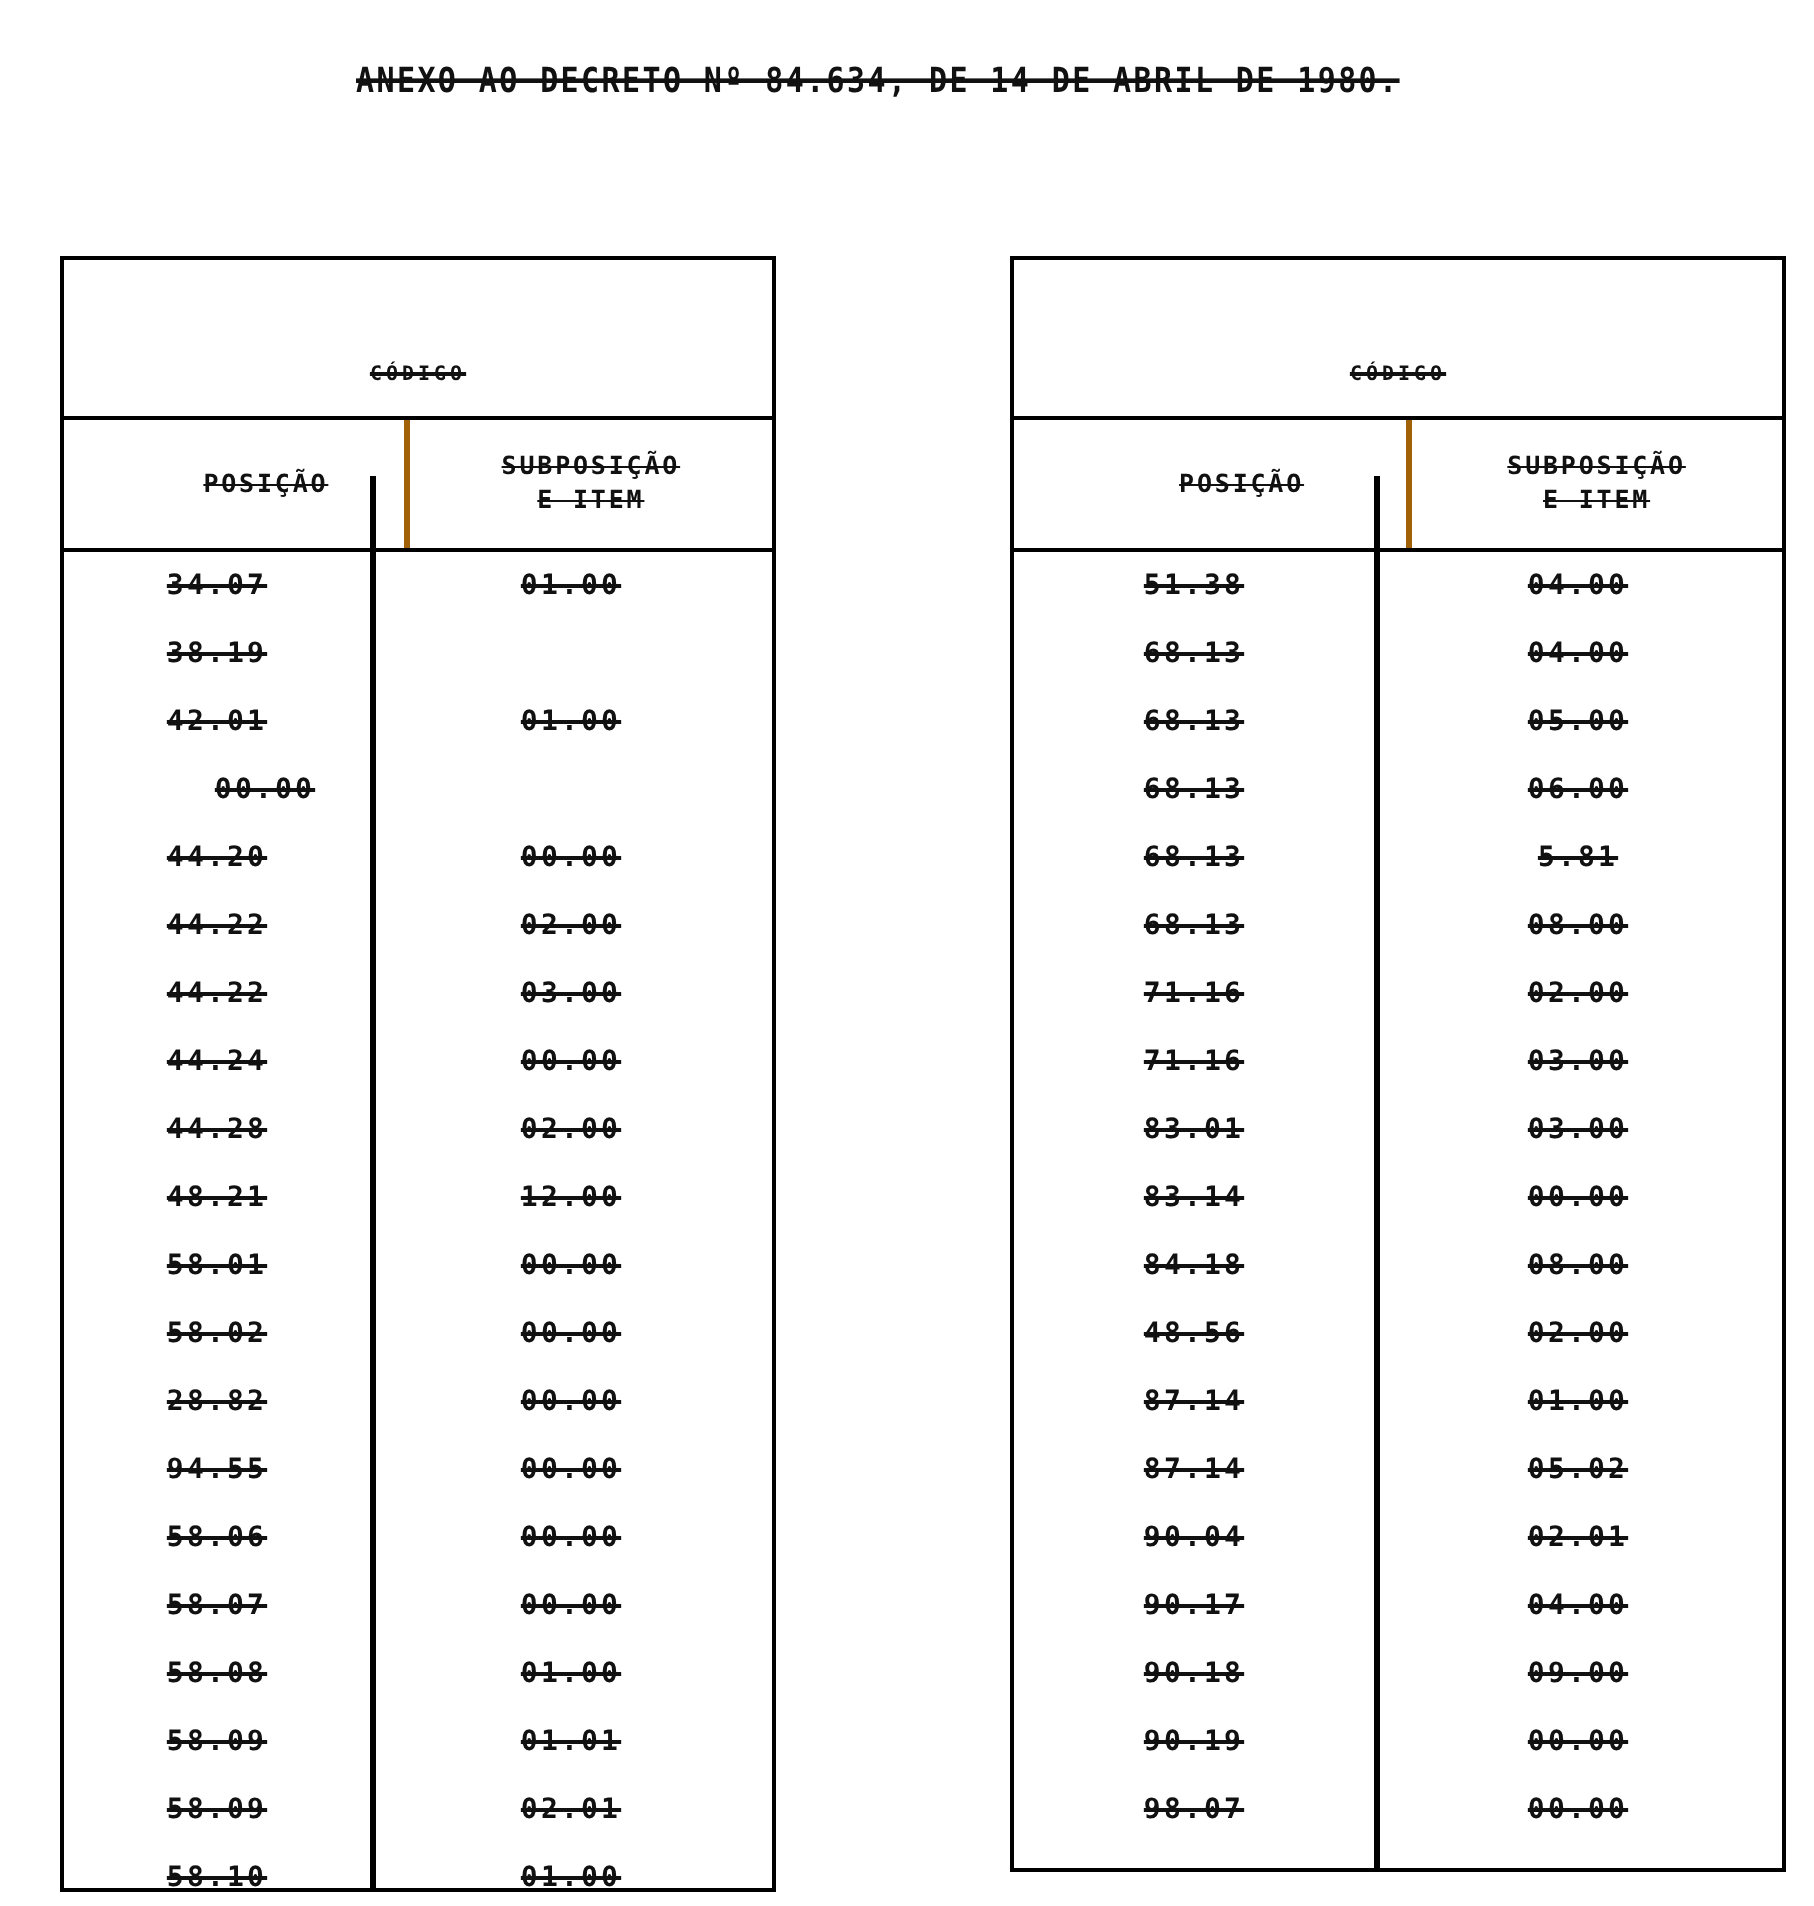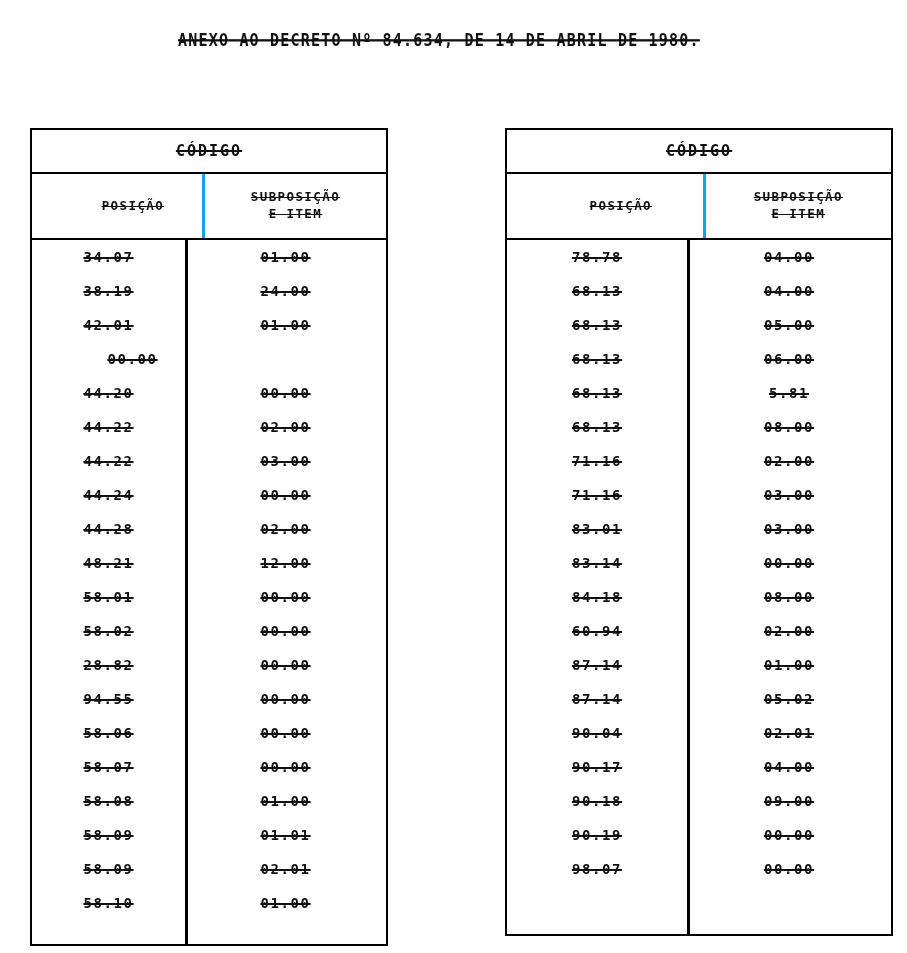--- a/index.html
+++ b/index.html
@@ -50,25 +50,26 @@
   }
   .table-left  { left: 30px;  width: 358px; height: 818px; }
   .table-right { left: 505px; width: 388px; height: 808px; }
 
   .hdr-codigo {
     height: 42px;
     border-bottom: 2px solid #000;
     display: flex;
     align-items: center;
     justify-content: center;
-    font-size: 15px;
+    font-size: 10px;
     font-weight: bold;
     letter-spacing: 2px;
     text-decoration: line-through;
     text-decoration-thickness: 1.5px;
+    margin-top: 36px;
   }
 
   .hdr-sub {
     height: 64px;
     border-bottom: 2px solid #000;
     display: flex;
   }
   .hdr-cell {
     display: flex;
     align-items: center;
@@ -77,21 +78,21 @@
     font-size: 12.5px;
     font-weight: bold;
     letter-spacing: 1.4px;
     line-height: 1.35;
   }
   .hdr-cell span {
     text-decoration: line-through;
     text-decoration-thickness: 1.4px;
   }
   .col-div {
-    border-right: 3px solid #0ea5e9;
+    border-right: 3px solid #a16207;
     padding-left: 32px;
   }
 
   .rows {
   }
   .row {
     display: flex;
     height: 34px;
     align-items: center;
   }
@@ -162,23 +163,20 @@
             <span>34.07</span>
           </div>
         <div class="cell c2">
             <span>01.00</span>
           </div>
       </div>
       <div class="row">
         <div class="cell c1">
             <span>38.19</span>
           </div>
-        <div class="cell c2">
-            <span>24.00</span>
-          </div>
       </div>
       <div class="row">
         <div class="cell c1">
             <span>42.01</span>
           </div>
         <div class="cell c2">
             <span>01.00</span>
           </div>
       </div>
       <div class="row">
@@ -327,21 +325,21 @@
         <div>
           <div><span>SUBPOSIÇÃO</span></div>
           <div><span>E ITEM</span></div>
         </div>
       </div>
     </div>
     <div class="body-div-right"></div>
     <div class="rows">
       <div class="row">
         <div class="cell c1">
-            <span>78.78</span>
+            <span>51.38</span>
           </div>
         <div class="cell c2">
             <span>04.00</span>
           </div>
       </div>
       <div class="row">
         <div class="cell c1">
             <span>68.13</span>
           </div>
         <div class="cell c2">
@@ -415,21 +413,21 @@
       <div class="row">
         <div class="cell c1">
             <span>84.18</span>
           </div>
         <div class="cell c2">
             <span>08.00</span>
           </div>
       </div>
       <div class="row">
         <div class="cell c1">
-            <span>60.94</span>
+            <span>48.56</span>
           </div>
         <div class="cell c2">
             <span>02.00</span>
           </div>
       </div>
       <div class="row">
         <div class="cell c1">
             <span>87.14</span>
           </div>
         <div class="cell c2">

